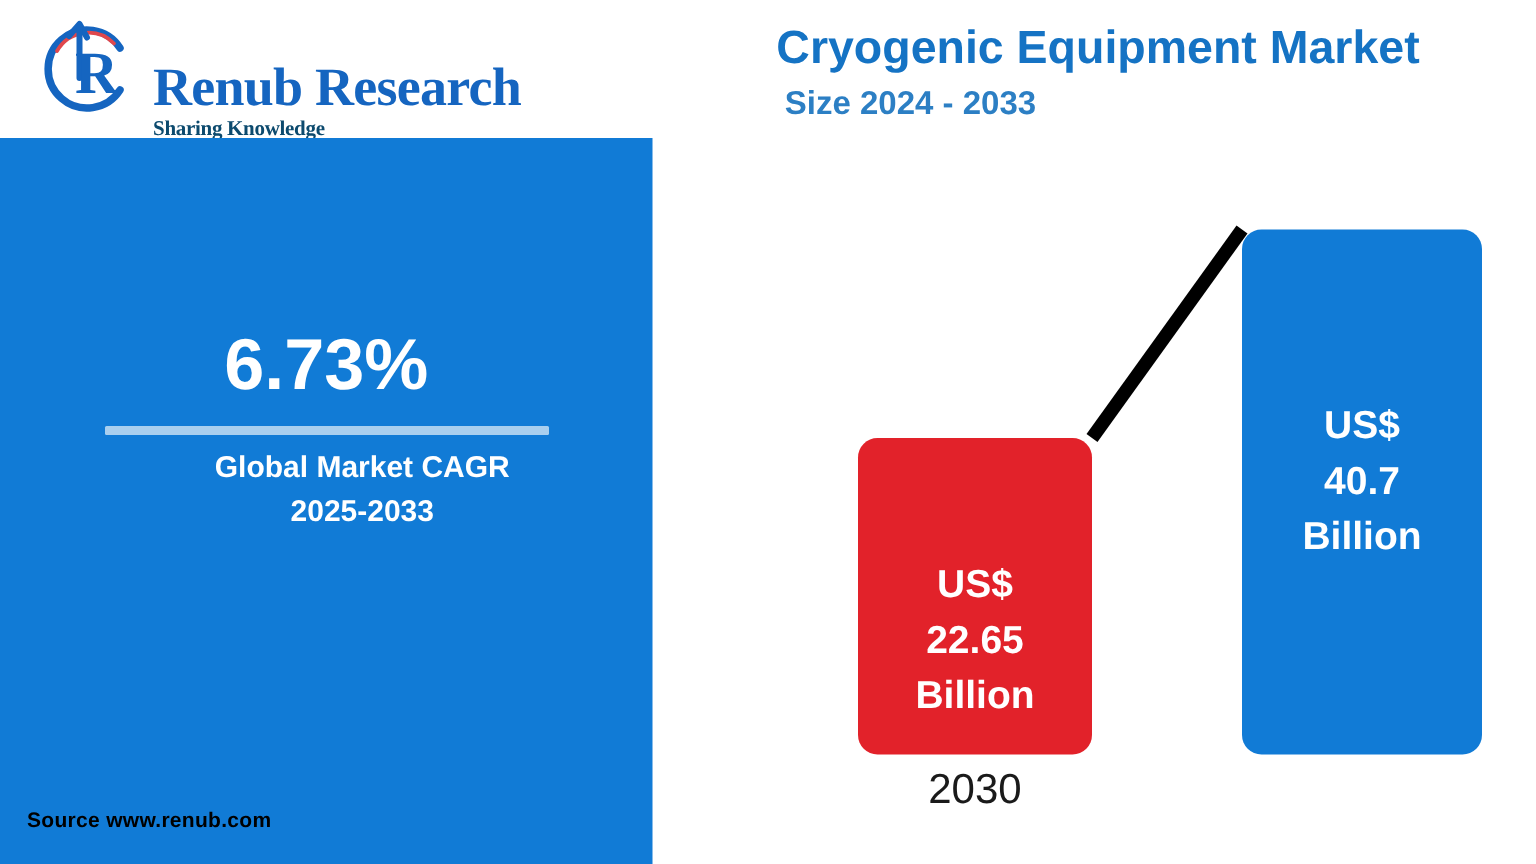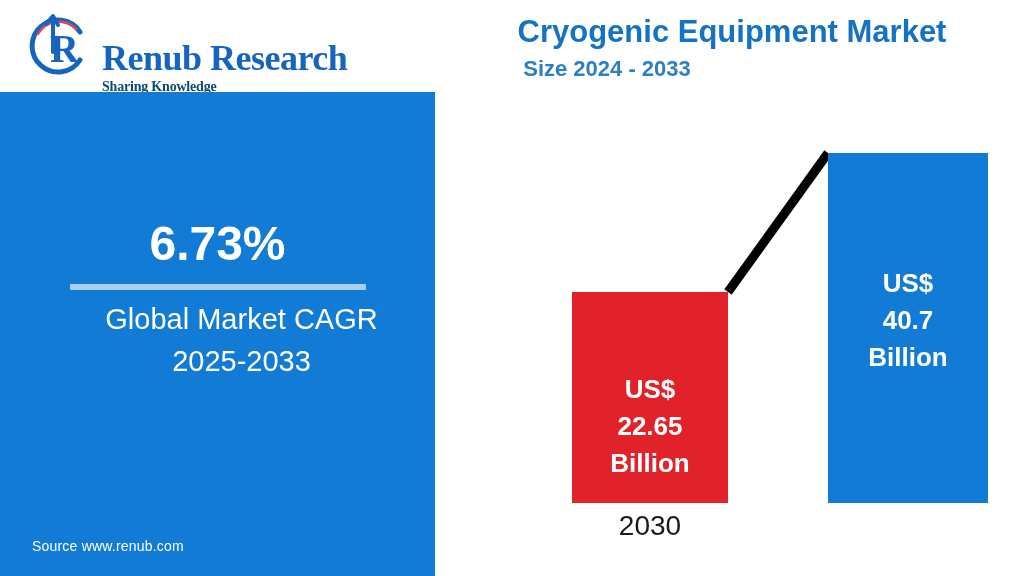--- a/index.html
+++ b/index.html
@@ -39,33 +39,34 @@
     letter-spacing: 0px;
   }
   #cagr-divider {
     width: 296px;
     height: 6px;
     background: #A9CFEF;
     margin: 16px auto 8px auto;
     border-radius: 1px;
   }
   .cagr-caption {
-    font-size: 29px;
-    font-weight: normal;
+    font-size: 20px;
+    font-weight: bold;
     color: #ffffff;
     line-height: 1.45;
     margin-left: 48px;
   }
   #source-line {
     position: absolute;
-    left: 32px;
+    left: 18px;
     bottom: 22px;
     font-size: 14px;
-    color: #ffffff;
+    color: #000000;
     letter-spacing: 0.2px;
+    font-weight: bold;
   }
 
   
   #logo-block {
     position: absolute;
     left: 22px;
     top: 8px;
     width: 400px;
     height: 76px;
   }
@@ -131,20 +132,21 @@
     width: 584px;
     height: 576px;
   }
   .bar {
     position: absolute;
     box-sizing: border-box;
     display: flex;
     flex-direction: column;
     align-items: center;
     justify-content: center;
+    border-radius: 13px;
   }
   .bar-label {
     font-size: 26px;
     font-weight: bold;
     color: #ffffff;
     line-height: 1.42;
     text-align: center;
   }
   #bar-2024 {
     left: 132px;

